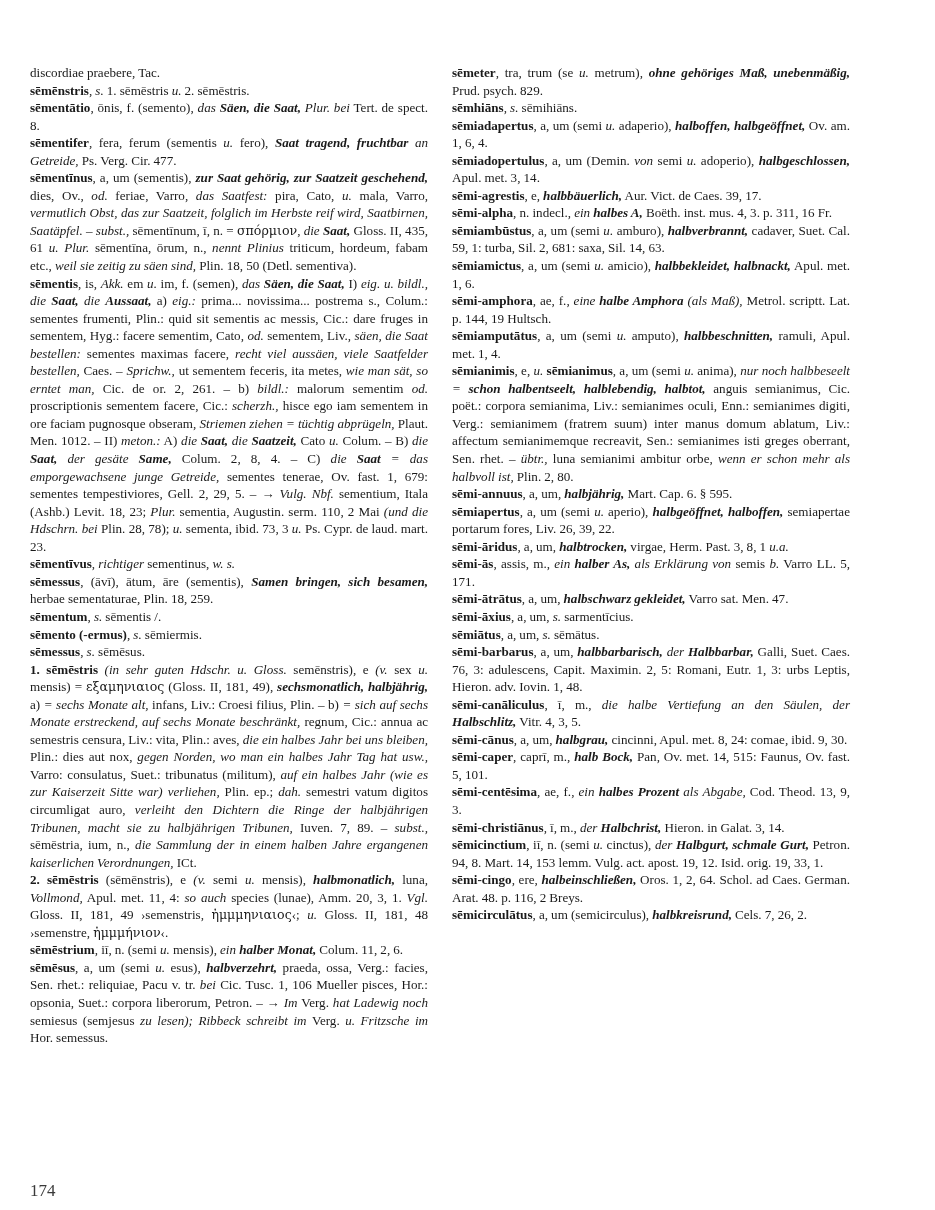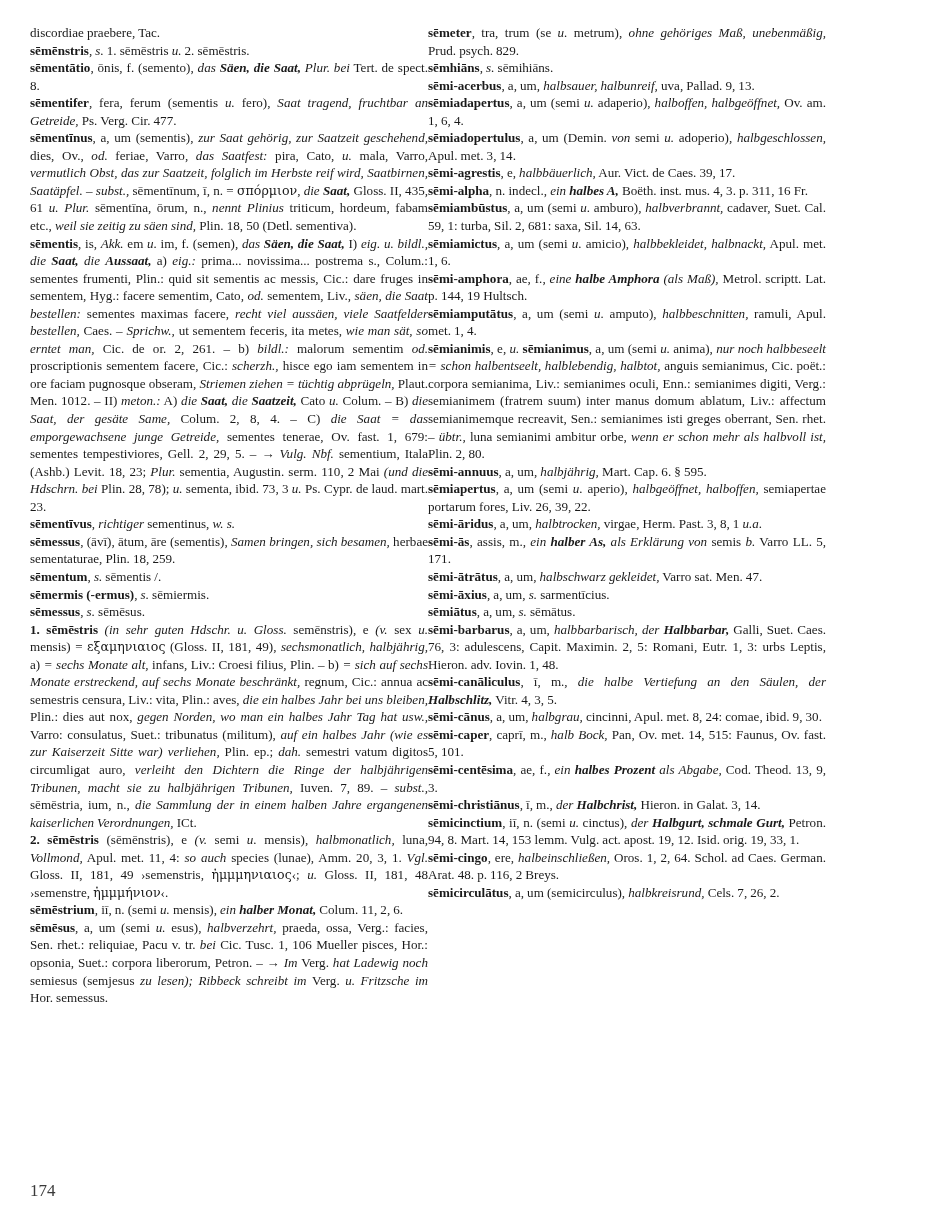--- a/index.html
+++ b/index.html
@@ -19,21 +19,23 @@
     position: absolute;
     left: 0; top: 0;
     width: 935px;
     height: 1210px;
     box-sizing: border-box;
     padding: 24px 28px 0 30px;
   }
   .columns {
     display: flex;
     flex-direction: row;
+    gap: 24px;
     align-items: flex-start;
+    margin-top: 40px;
   }
   .col {
     width: 398px;
     flex: 0 0 398px;
   }
   .entry {
     font-size: 13.1px;
     line-height: 17.55px;
     text-align: justify;
     text-justify: inter-word;
@@ -45,21 +47,21 @@
   .entry + .entry { margin-top: 0; }
 
   
   b, .hw {
     font-weight: bold;
   }
   
   i, .it { font-style: italic; }
   
   .bi {
-    font-weight: normal;
+    font-weight: bold;
     font-style: italic;
   }
   .grk {
     font-family: "DejaVu Serif", "Liberation Serif", serif;
     font-style: normal;
     font-size: 12.6px;
   }
   .pageno {
     position: absolute;
     left: 30px;
@@ -77,31 +79,30 @@
     <div class="col" id="col-left">
         <p class="entry">discordiae praebere, Tac.</p>
         <p class="entry"><b>sēmēnstris</b>, <i>s.</i> 1. sēmēstris <i>u.</i> 2. sēmēstris.</p>
         <p class="entry"><b>sēmentātio</b>, ōnis, f. (semento), <i>das <b>Säen, die Saat,</b> Plur. bei</i> Tert. de spect. 8.</p>
         <p class="entry"><b>sēmentifer</b>, fera, ferum (sementis <i>u.</i> fero), <span class="bi">Saat tragend, fruchtbar</span> <i>an Getreide,</i> Ps. Verg. Cir. 477.</p>
         <p class="entry"><b>sēmentīnus</b>, a, um (sementis), <span class="bi">zur Saat gehörig, zur Saatzeit geschehend,</span> dies, Ov., <i>od.</i> feriae, Varro, <i>das Saatfest:</i> pira, Cato, <i>u.</i> mala, Varro, <i>vermutlich Obst, das zur Saatzeit, folglich im Herbste reif wird, Saatbirnen, Saatäpfel. – subst.,</i> sēmentīnum, ī, n. = <span class="grk">σπόρμιον</span>, <i>die <b>Saat,</b></i> Gloss. II, 435, 61 <i>u. Plur.</i> sēmentīna, ōrum, n., <i>nennt Plinius</i> triticum, hordeum, fabam etc., <i>weil sie zeitig zu säen sind,</i> Plin. 18, 50 (Detl. sementiva).</p>
         <p class="entry"><b>sēmentis</b>, is, <i>Akk.</i> em <i>u.</i> im, f. (semen), <i>das <b>Säen, die Saat,</b></i> I) <i>eig. u. bildl., die <b>Saat,</b> die <b>Aussaat,</b></i> a) <i>eig.:</i> prima... novissima... postrema s., Colum.: sementes frumenti, Plin.: quid sit sementis ac messis, Cic.: dare fruges in sementem, Hyg.: facere sementim, Cato, <i>od.</i> sementem, Liv., <i>säen, die Saat bestellen:</i> sementes maximas facere, <i>recht viel aussäen, viele Saatfelder bestellen,</i> Caes. – <i>Sprichw.,</i> ut sementem feceris, ita metes, <i>wie man sät, so erntet man,</i> Cic. de or. 2, 261. – b) <i>bildl.:</i> malorum sementim <i>od.</i> proscriptionis sementem facere, Cic.: <i>scherzh.,</i> hisce ego iam sementem in ore faciam pugnosque obseram, <i>Striemen ziehen = tüchtig abprügeln,</i> Plaut. Men. 1012. – II) <i>meton.:</i> A) <i>die <b>Saat,</b> die <b>Saatzeit,</b></i> Cato <i>u.</i> Colum. – B) <i>die</i> <span class="bi">Saat,</span> <i>der gesäte</i> <span class="bi">Same,</span> Colum. 2, 8, 4. – C) <i>die</i> <span class="bi">Saat</span> <i>= das emporgewachsene junge Getreide,</i> sementes tenerae, Ov. fast. 1, 679: sementes tempestiviores, Gell. 2, 29, 5. – → <i>Vulg. Nbf.</i> sementium, Itala (Ashb.) Levit. 18, 23; <i>Plur.</i> sementia, Augustin. serm. 110, 2 Mai <i>(und die Hdschrn. bei</i> Plin. 28, 78); <i>u.</i> sementa, ibid. 73, 3 <i>u.</i> Ps. Cypr. de laud. mart. 23.</p>
         <p class="entry"><b>sēmentīvus</b>, <i>richtiger</i> sementinus, <i>w. s.</i></p>
         <p class="entry"><b>sēmessus</b>, (āvī), ātum, āre (sementis), <span class="bi">Samen bringen, sich besamen,</span> herbae sementaturae, Plin. 18, 259.</p>
         <p class="entry"><b>sēmentum</b>, <i>s.</i> sēmentis /.</p>
-        <p class="entry"><b>sēmermis (-ermus)</b>, <i>s.</i> sēmiermis.</p>
+        <p class="entry"><b>sēmento (-ermus)</b>, <i>s.</i> sēmiermis.</p>
         <p class="entry"><b>sēmessus</b>, <i>s.</i> sēmēsus.</p>
         <p class="entry"><b>1. sēmēstris</b> <i>(in sehr guten Hdschr. u. Gloss.</i> semēnstris), e <i>(v.</i> sex <i>u.</i> mensis) = <span class="grk">εξαμηνιαιος</span> (Gloss. II, 181, 49), <span class="bi">sechsmonatlich, halbjährig,</span> a) <i>= sechs Monate alt,</i> infans, Liv.: Croesi filius, Plin. – b) <i>= sich auf sechs Monate erstreckend, auf sechs Monate beschränkt,</i> regnum, Cic.: annua ac semestris censura, Liv.: vita, Plin.: aves, <i>die ein halbes Jahr bei uns bleiben,</i> Plin.: dies aut nox, <i>gegen Norden, wo man ein halbes Jahr Tag hat usw.,</i> Varro: consulatus, Suet.: tribunatus (militum), <i>auf ein halbes Jahr (wie es zur Kaiserzeit Sitte war) verliehen,</i> Plin. ep.; <i>dah.</i> semestri vatum digitos circumligat auro, <i>verleiht den Dichtern die Ringe der halbjährigen Tribunen, macht sie zu halbjährigen Tribunen,</i> Iuven. 7, 89. – <i>subst.,</i> sēmēstria, ium, n., <i>die Sammlung der in einem halben Jahre ergangenen kaiserlichen Verordnungen,</i> ICt.</p>
         <p class="entry"><b>2. sēmēstris</b> (sēmēnstris), e <i>(v.</i> semi <i>u.</i> mensis), <span class="bi">halbmonatlich,</span> luna, <i>Vollmond,</i> Apul. met. 11, 4: <i>so auch</i> species (lunae), Amm. 20, 3, 1. <i>Vgl.</i> Gloss. II, 181, 49 ›semenstris, <span class="grk">ἡμμμηνιαιος</span>‹; <i>u.</i> Gloss. II, 181, 48 ›semenstre, <span class="grk">ἡμμμήνιον</span>‹.</p>
         <p class="entry"><b>sēmēstrium</b>, iī, n. (semi <i>u.</i> mensis), <i>ein <b>halber Monat,</b></i> Colum. 11, 2, 6.</p>
         <p class="entry"><b>sēmēsus</b>, a, um (semi <i>u.</i> esus), <span class="bi">halbverzehrt,</span> praeda, ossa, Verg.: facies, Sen. rhet.: reliquiae, Pacu v. tr. <i>bei</i> Cic. Tusc. 1, 106 Mueller pisces, Hor.: opsonia, Suet.: corpora liberorum, Petron. – → <i>Im</i> Verg. <i>hat Ladewig noch</i> semiesus (semjesus <i>zu lesen); Ribbeck schreibt im</i> Verg. <i>u. Fritzsche im</i> Hor. semessus.</p>
       </div>
     <div class="col" id="col-right">
         <p class="entry"><b>sēmeter</b>, tra, trum (se <i>u.</i> metrum), <span class="bi">ohne gehöriges Maß, unebenmäßig,</span> Prud. psych. 829.</p>
         <p class="entry"><b>sēmhiāns</b>, <i>s.</i> sēmihiāns.</p>
-        <p class="entry"><b>sēmi-acerbus</b>, a, um, <span class="bi">halbsauer, halbunreif,</span> uva, Pallad. 9, 13.</p>
         <p class="entry"><b>sēmiadapertus</b>, a, um (semi <i>u.</i> adaperio), <span class="bi">halboffen, halbgeöffnet,</span> Ov. am. 1, 6, 4.</p>
         <p class="entry"><b>sēmiadopertulus</b>, a, um (Demin. <i>von</i> semi <i>u.</i> adoperio), <span class="bi">halbgeschlossen,</span> Apul. met. 3, 14.</p>
         <p class="entry"><b>sēmi-agrestis</b>, e, <span class="bi">halbbäuerlich,</span> Aur. Vict. de Caes. 39, 17.</p>
         <p class="entry"><b>sēmi-alpha</b>, n. indecl., <i>ein <b>halbes A,</b></i> Boëth. inst. mus. 4, 3. p. 311, 16 Fr.</p>
         <p class="entry"><b>sēmiambūstus</b>, a, um (semi <i>u.</i> amburo), <span class="bi">halbverbrannt,</span> cadaver, Suet. Cal. 59, 1: turba, Sil. 2, 681: saxa, Sil. 14, 63.</p>
         <p class="entry"><b>sēmiamictus</b>, a, um (semi <i>u.</i> amicio), <span class="bi">halbbekleidet, halbnackt,</span> Apul. met. 1, 6.</p>
         <p class="entry"><b>sēmi-amphora</b>, ae, f., <i>eine <b>halbe Amphora</b> (als Maß),</i> Metrol. scriptt. Lat. p. 144, 19 Hultsch.</p>
         <p class="entry"><b>sēmiamputātus</b>, a, um (semi <i>u.</i> amputo), <span class="bi">halbbeschnitten,</span> ramuli, Apul. met. 1, 4.</p>
         <p class="entry"><b>sēmianimis</b>, e, <i>u.</i> <b>sēmianimus</b>, a, um (semi <i>u.</i> anima), <i>nur noch halbbeseelt =</i> <span class="bi">schon halbentseelt, halblebendig, halbtot,</span> anguis semianimus, Cic. poët.: corpora semianima, Liv.: semianimes oculi, Enn.: semianimes digiti, Verg.: semianimem (fratrem suum) inter manus domum ablatum, Liv.: affectum semianimemque recreavit, Sen.: semianimes isti greges oberrant, Sen. rhet. – <i>übtr.,</i> luna semianimi ambitur orbe, <i>wenn er schon mehr als halbvoll ist,</i> Plin. 2, 80.</p>
         <p class="entry"><b>sēmi-annuus</b>, a, um, <span class="bi">halbjährig,</span> Mart. Cap. 6. § 595.</p>

